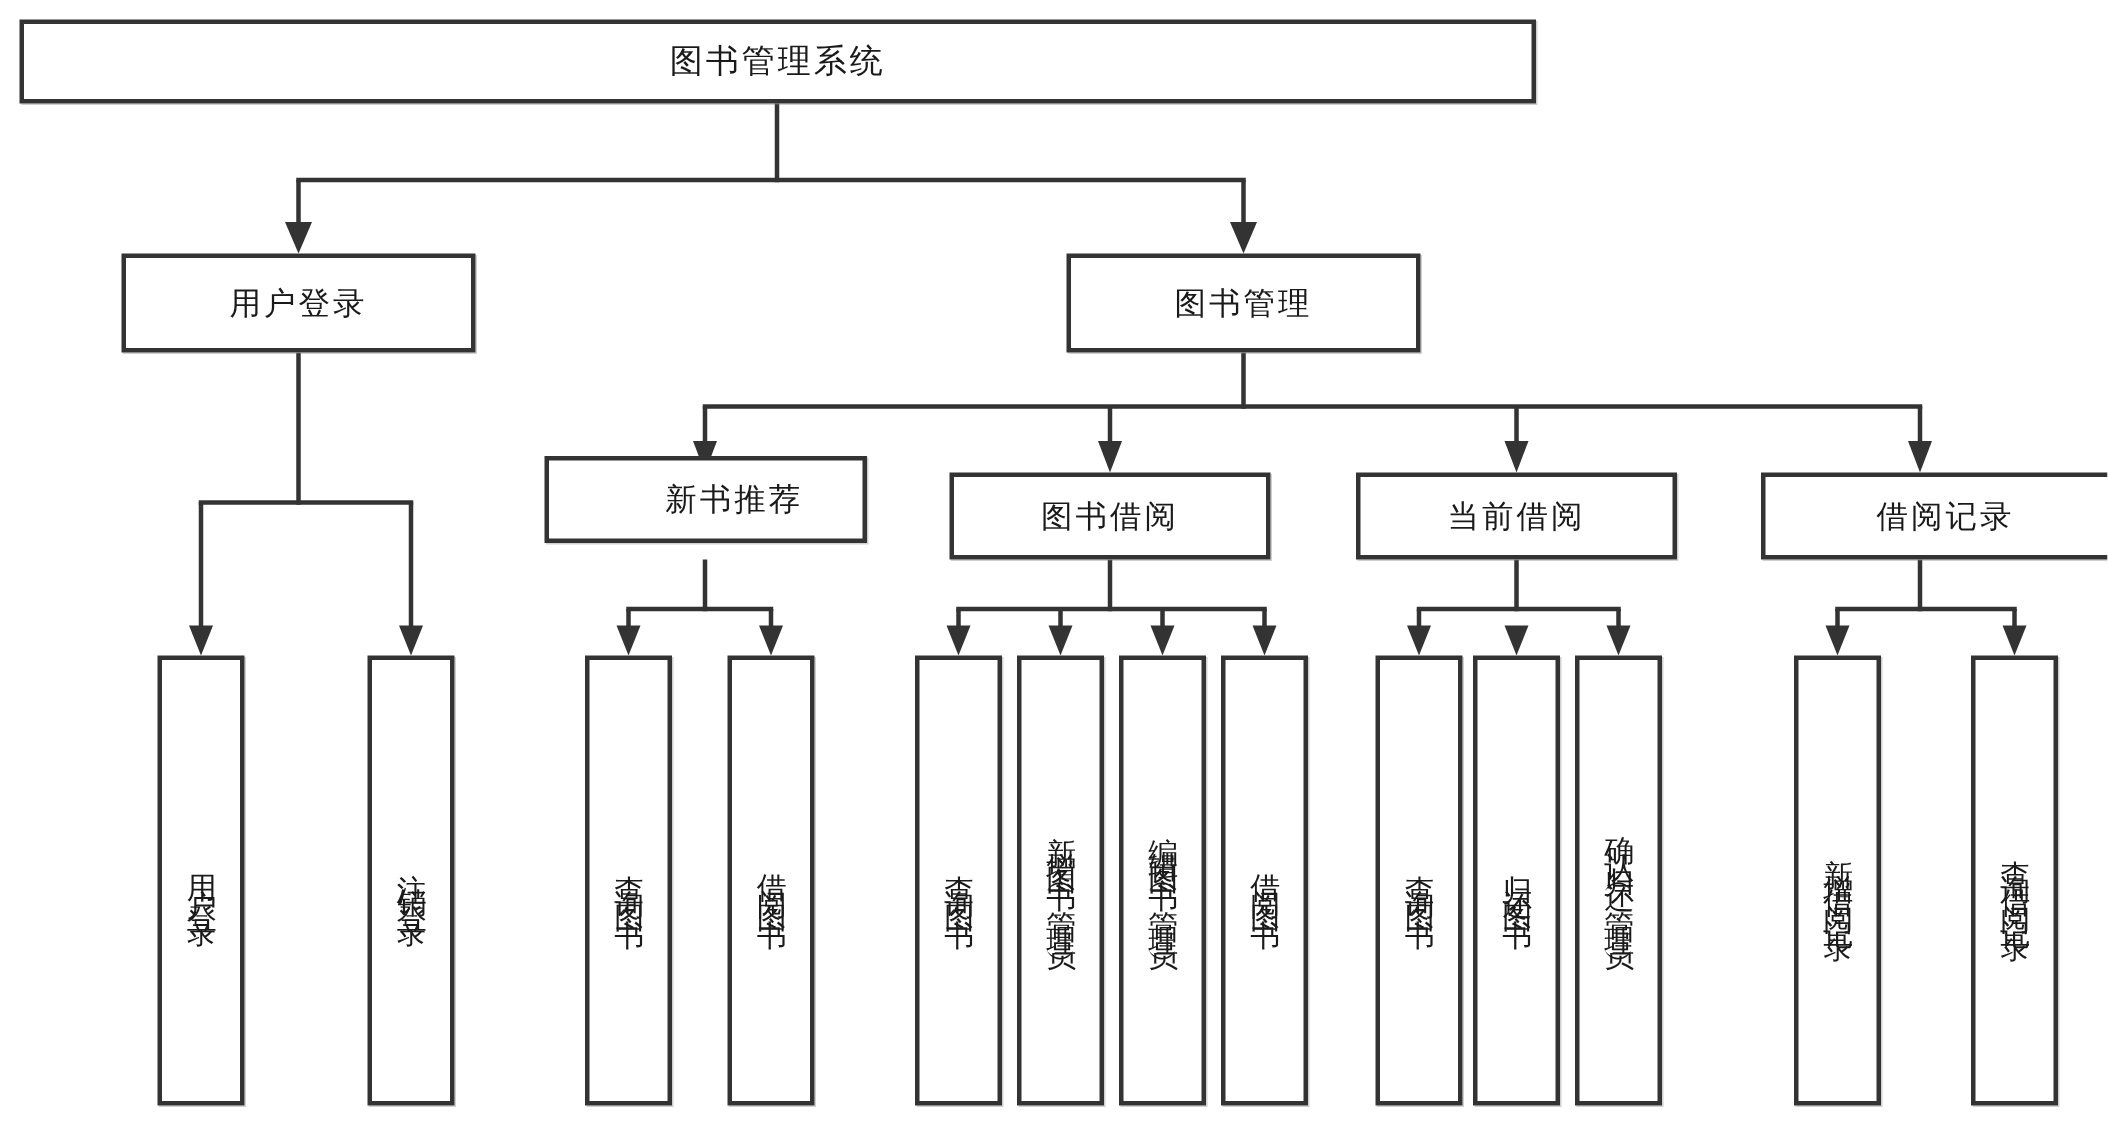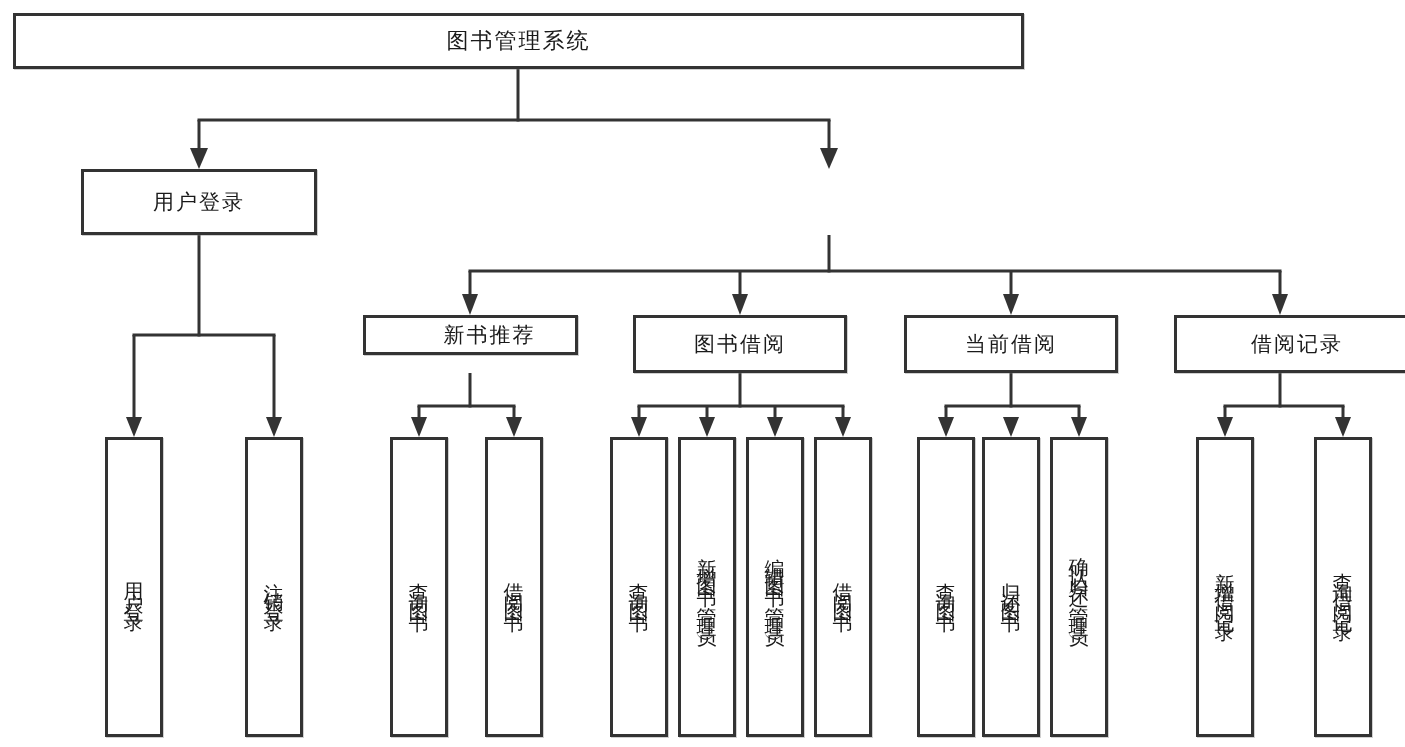--- a/index.html
+++ b/index.html
@@ -126,22 +126,25 @@
     </g>
   </svg>
 
   <div class="box h root" style="left:13px; top:13px; width:1011px; height:56px;">
     <span>图书管理系统</span>
   </div>
 
   <div class="box h" style="left:81px; top:169px; width:236px; height:66px;">
     <span>用户登录</span>
   </div>
-
-  <div class="box h" style="left:363px; top:315px; width:215px; height:40px;padding-left:38px;">
+  <div class="box h" style="left:711px; top:169px; width:236px; height:66px;">
+    <span>图书管理</span>
+  </div>
+
+  <div class="box h" style="left:363px; top:304px; width:215px; height:58px;padding-left:38px;">
     <span>新书推荐</span>
   </div>
   <div class="box h" style="left:633px; top:315px; width:214px; height:58px;align-items:center;">
     <span>图书借阅</span>
   </div>
   <div class="box h" style="left:904px; top:315px; width:214px; height:58px;">
     <span>当前借阅</span>
   </div>
   <div class="box h" style="left:1174px; top:315px; width:246px; height:58px;font-family:Liberation Mono, monospace;">
     <span>借阅记录</span>

